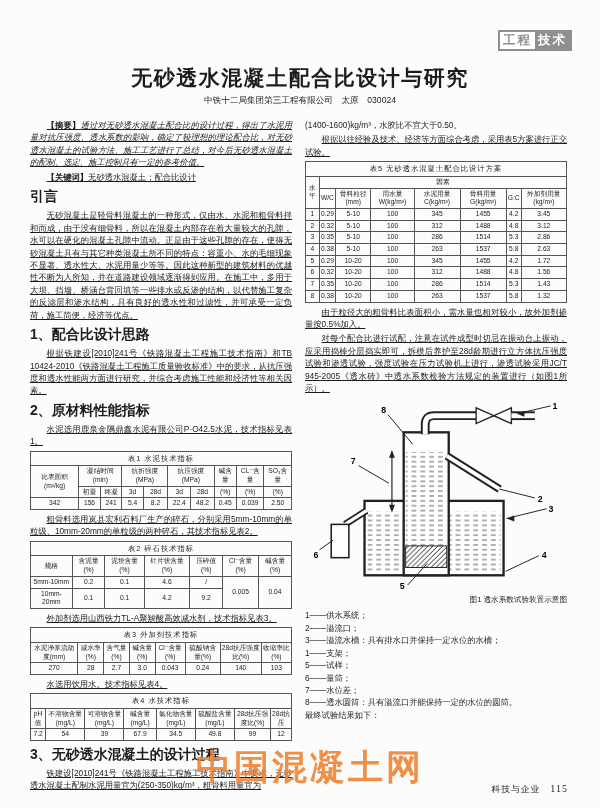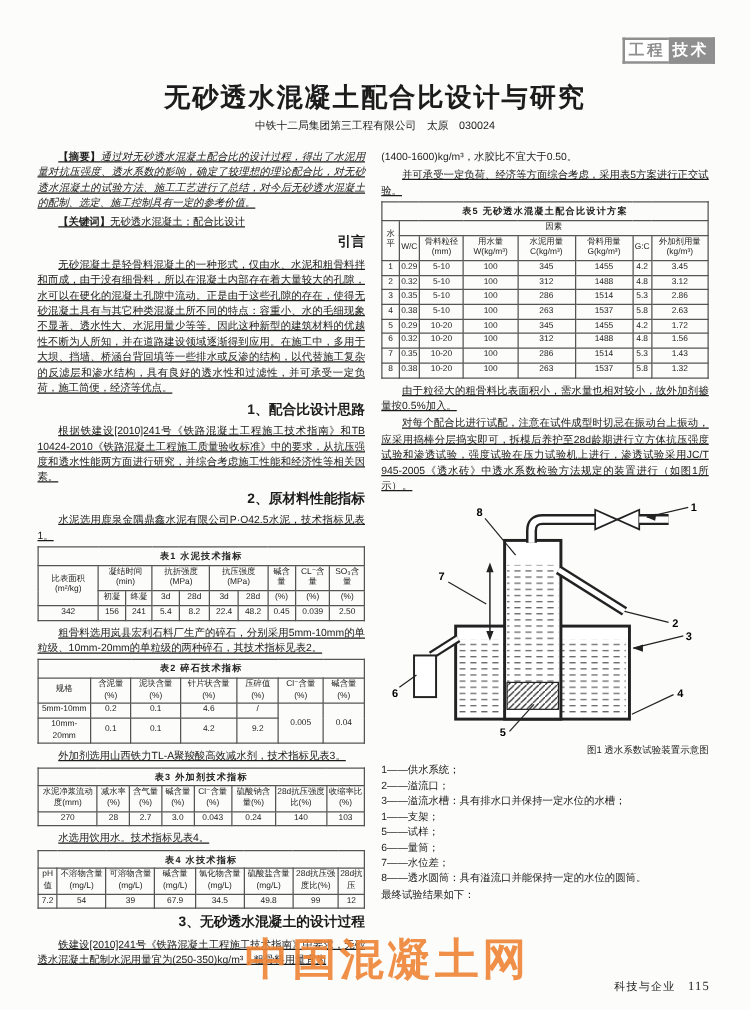--- a/index.html
+++ b/index.html
@@ -13,25 +13,25 @@
   .title{margin:64px 0 0;text-align:center;font-size:21px;font-weight:900;letter-spacing:1.5px;}
   .author{margin-top:9px;text-align:center;font-size:8.6px;}
   .affil{margin-top:3px;text-align:center;font-size:8.6px;}
   
   .cols{display:flex;gap:13px;padding:0 30px;margin-top:12px;}
   .col{width:262px;font-size:8.3px;line-height:1.5;text-align:justify;}
   p{margin:0 0 2px;}
   .ind{text-indent:2em;text-decoration:underline;}
   .abs{font-style:italic;}
   .abs b,.kw b{font-style:normal;}
-  h3{margin:3px 0 2px;text-align:right;font-size:11px;font-weight:bold;}
+  h3{margin:3px 0 2px;text-align:left;font-size:14px;font-weight:bold;}
   
   table{border-collapse:collapse;width:100%;font-size:6.7px;margin:3px 0 3px;color:#222;}
   th,td{border:1px solid #555;padding:1px 1px;text-align:center;font-weight:normal;line-height:1.3;vertical-align:middle;}
-  tr.tt th{font-size:7.3px;padding:2px 1px;letter-spacing:1px;font-weight:bold;}
+  tr.tt th{font-size:7.3px;padding:2px 1px;letter-spacing:1px;}
   
   .fig{margin:6px 0 2px;text-align:center;}
   .figcap{text-align:right;font-size:7.6px;margin:2px 0 4px;}
   .legend div{font-size:8.3px;line-height:1.5;}
   
   .wm{position:absolute;left:196px;top:744px;font-size:35px;font-weight:700;color:#ee8435;
       letter-spacing:3px;opacity:.9;pointer-events:none;white-space:nowrap;font-family:Liberation Mono, monospace;}
   .footer{position:absolute;right:32px;bottom:12px;font-size:8.8px;letter-spacing:1px;}
   .footer .pg{font-family:"Liberation Serif","DejaVu Serif",serif;margin-left:10px;font-size:10px;}
   svg text{font-family:"Liberation Sans","DejaVu Sans",sans-serif;font-size:9px;font-weight:bold;}
@@ -204,21 +204,21 @@
             </tr>
           </tbody>
       </table>
 
       <h3>3、无砂透水混凝土的设计过程</h3>
       <p class="ind">铁建设[2010]241号《铁路混凝土工程施工技术指南》中要求，无砂透水混凝土配制水泥用量宜为(250-350)kg/m³，粗骨料用量宜为</p>
     </div>
 
     <div class="col">
       <p>(1400-1600)kg/m³，水胶比不宜大于0.50。</p>
-      <p class="ind">并可承受一定负荷、经济等方面综合考虑，采用表5方案进行正交试验。</p>
+      <p class="ind">根据以往经验及技术、经济等方面综合考虑，采用表5方案进行正交试验。</p>
 
       <table>
         <tbody>
             <tr class="tt">
               <th colspan="8">表5 无砂透水混凝土配合比设计方案</th>
             </tr>
         <tr>
           <th rowspan="2">水平</th>
           <th colspan="7">因素</th>
         </tr>

